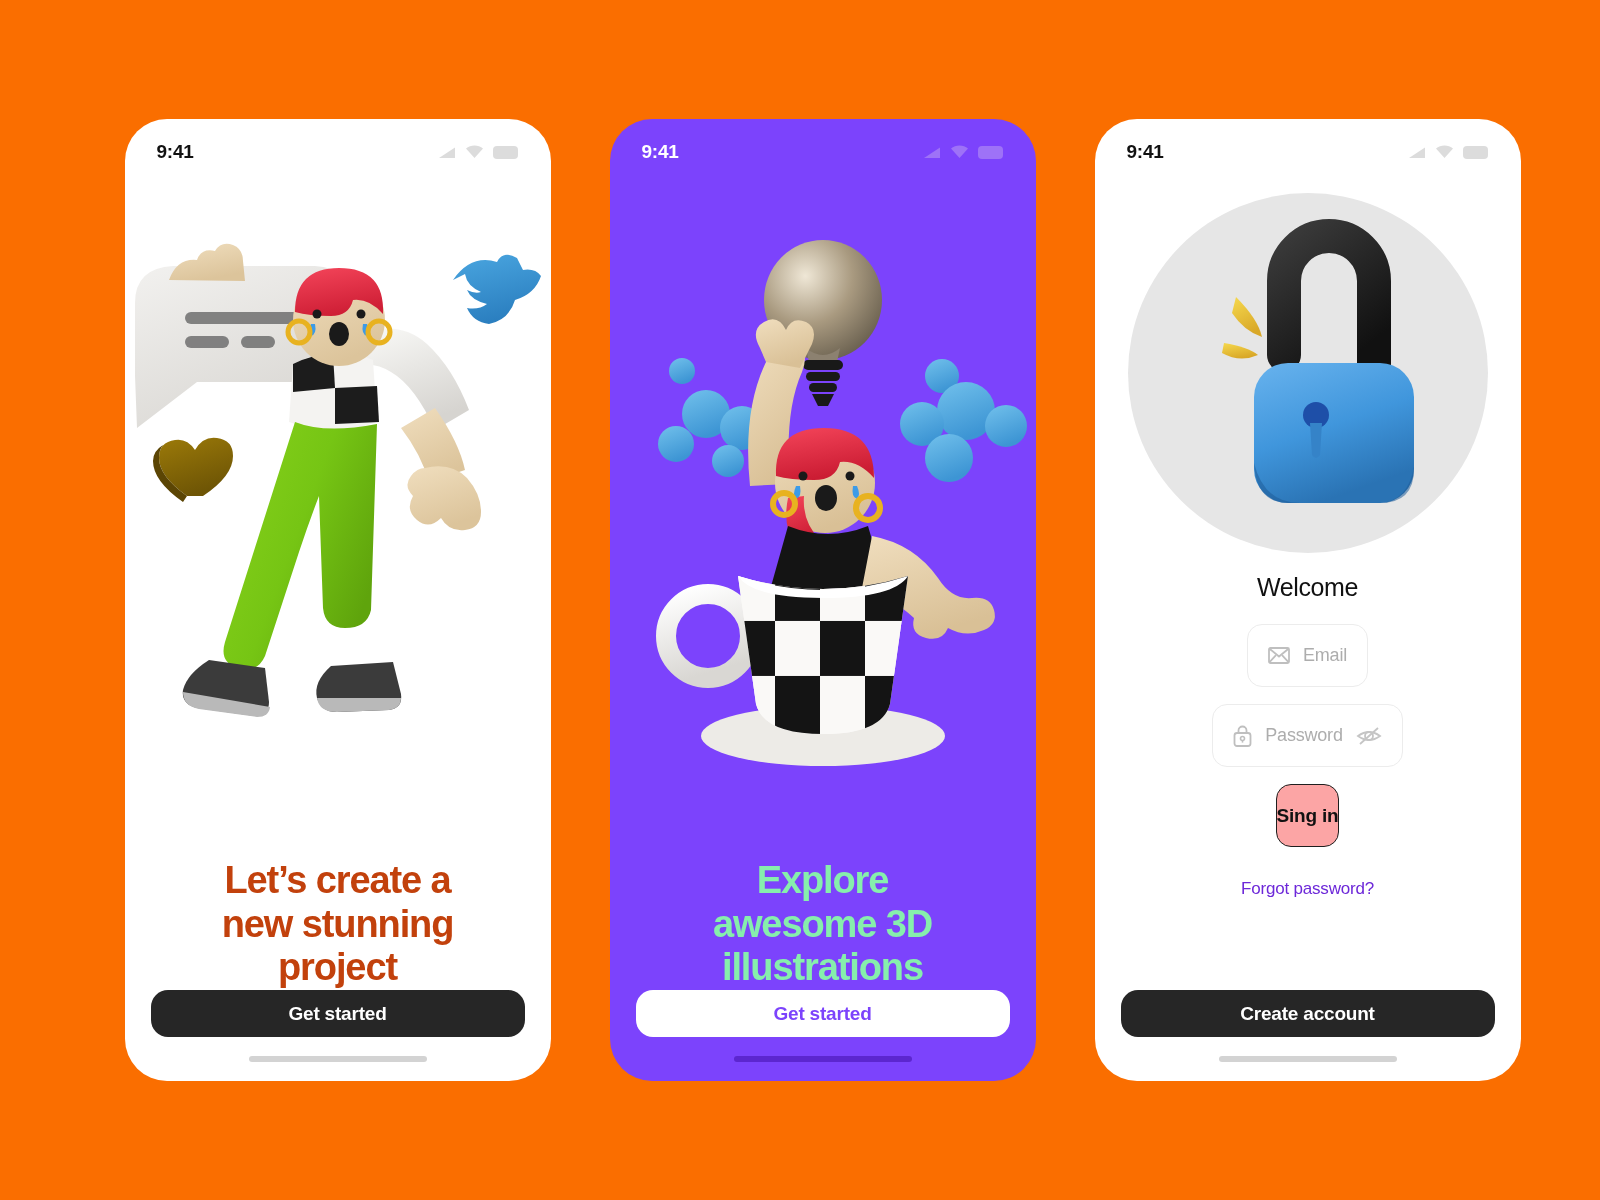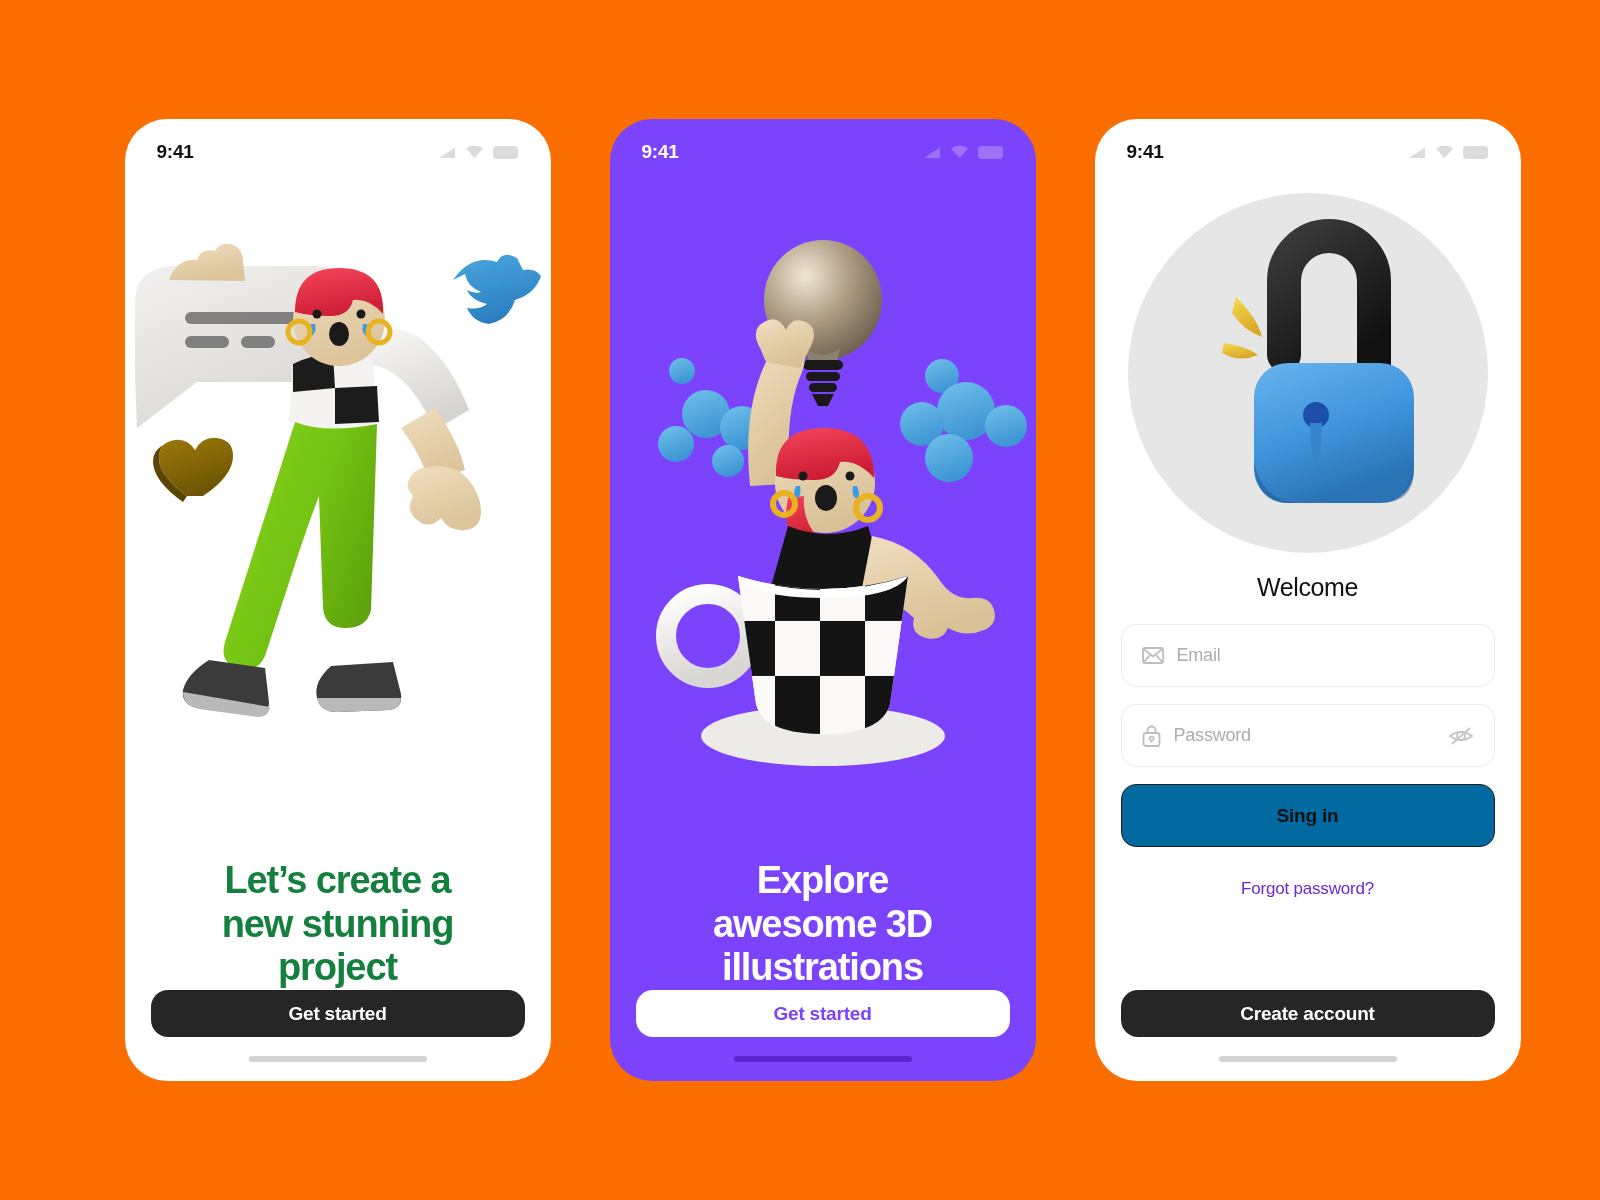--- a/index.html
+++ b/index.html
@@ -72,22 +72,22 @@
   .headline {
     flex:0 0 auto;
     text-align:center;
     font-size:38px;
     line-height:1.15;
     font-weight:700;
     letter-spacing:-1.1px;
     padding:0 34px;
     white-space:pre-line;
   }
-  .headline.dark { color:#15803d; }
-  .headline.lightc { color:#ffffff; }
+  .headline.dark { color:#c2410c; }
+  .headline.lightc { color:#86efac; }
 
   
   .cta-wrap {
     flex:0 0 auto;
     padding:0 26px;
     margin-top:auto;
   }
   .cta {
     display:flex;
     align-items:center;
@@ -137,20 +137,21 @@
     letter-spacing:-0.4px;
     color:#111111;
     margin-bottom:22px;
   }
   .form {
     flex:0 0 auto;
     padding:0 26px;
     display:flex;
     flex-direction:column;
     gap:17px;
+    align-items:center;
   }
   .field {
     position:relative;
     height:63px;
     border:1.6px solid #ECECEC;
     border-radius:15px;
     background:#FFFFFF;
     display:flex;
     align-items:center;
     padding:0 20px;
@@ -163,21 +164,21 @@
   }
   .field .trail {
     margin-left:auto;
     display:flex;
     align-items:center;
   }
   .signin {
     height:63px;
     border:1.8px solid #1F1F1F;
     border-radius:15px;
-    background:#0369a1;
+    background:#fca5a5;
     color:#111111;
     font-size:19px;
     font-weight:700;
     letter-spacing:-0.2px;
     cursor:pointer;
     font-family:"Liberation Sans", sans-serif;
   }
   .forgot {
     text-align:center;
     font-size:17px;

